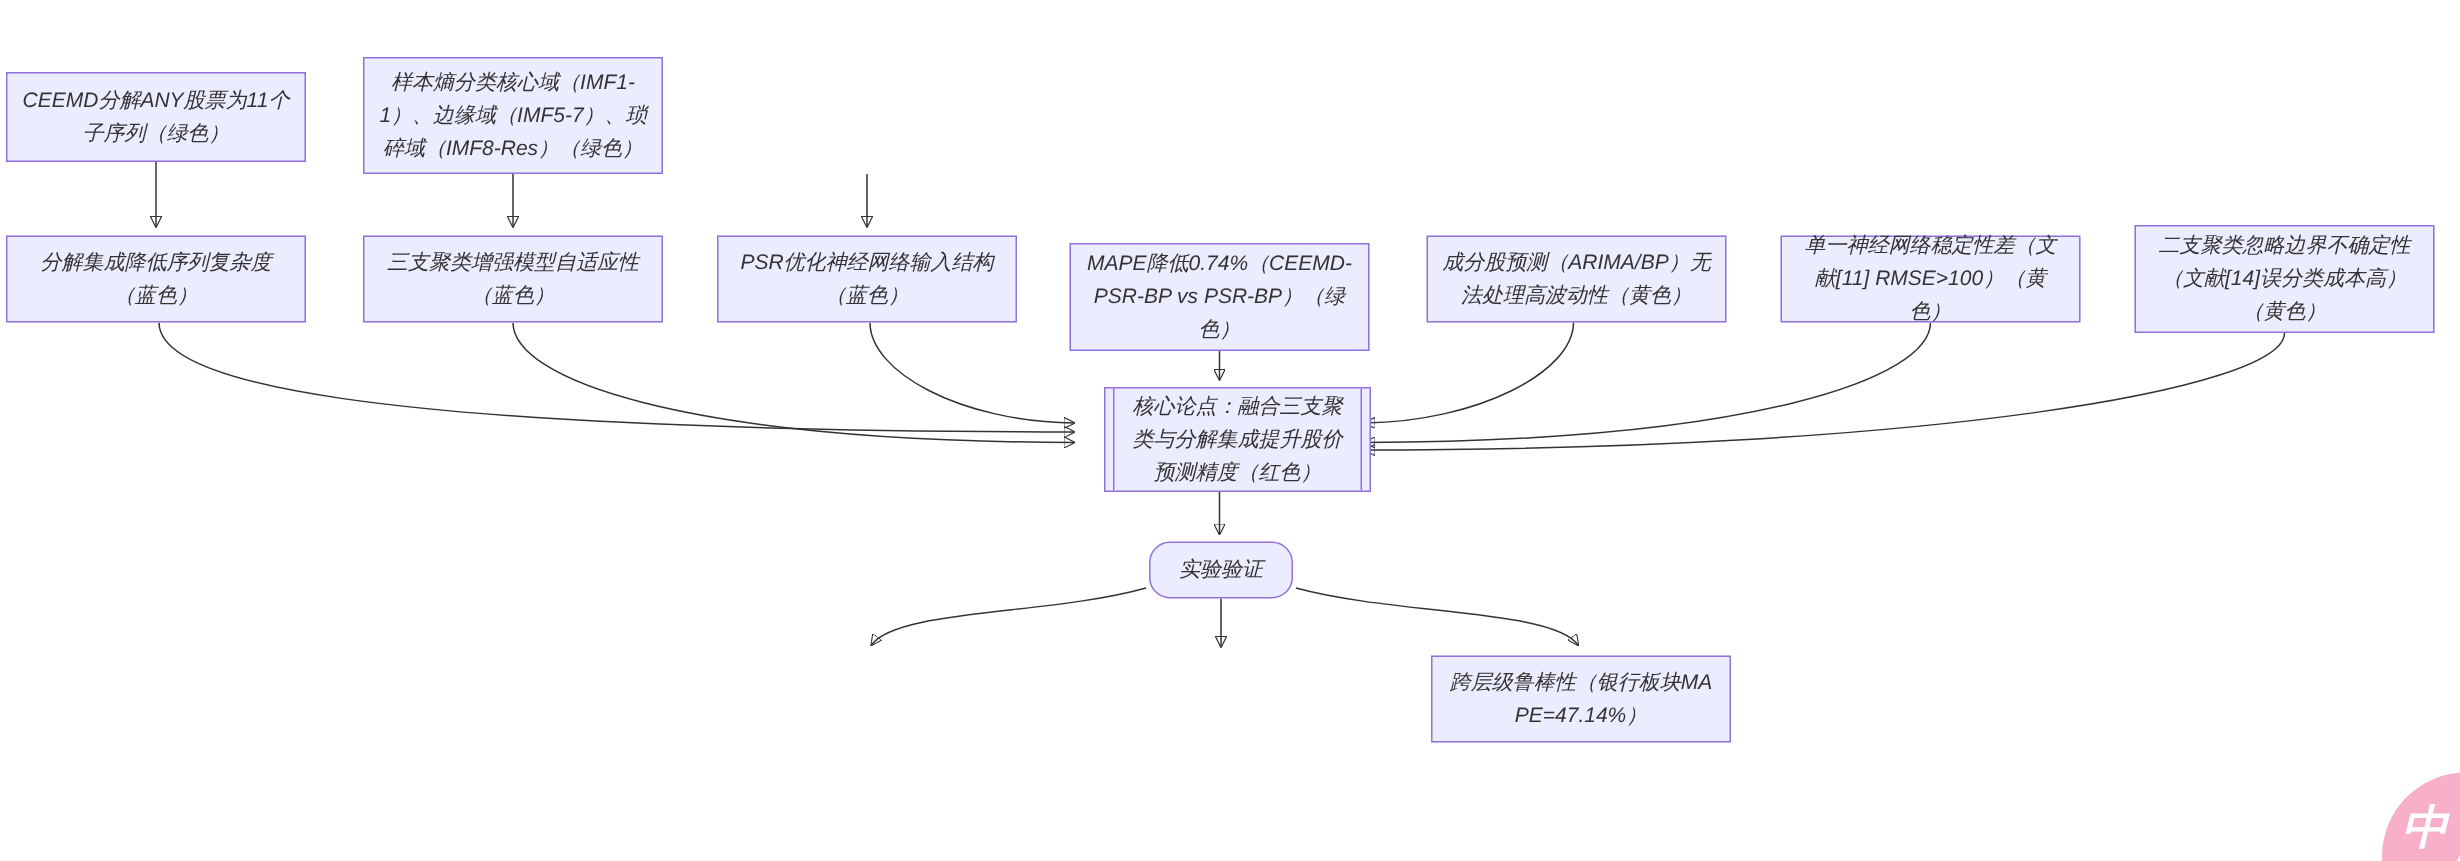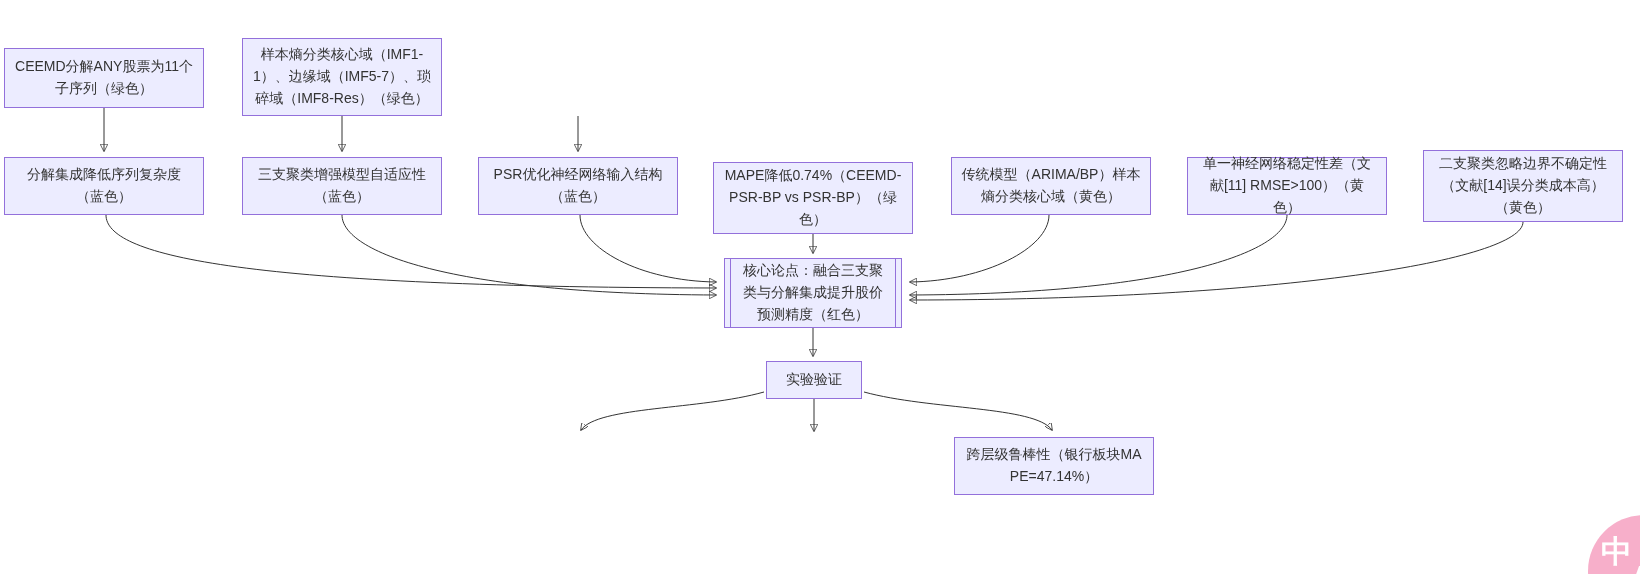--- a/index.html
+++ b/index.html
@@ -1,40 +1,40 @@
 <!DOCTYPE html>
 <html><head>
 <meta charset="utf-8">
 <style>
   html,body{margin:0;padding:0;}
   body{
     width:1640px;height:574px;overflow:hidden;position:relative;
     background:#ffffff;
     font-family:"Liberation Sans","DejaVu Sans",sans-serif;
   }
-  .canvas{position:absolute;left:0;top:0;width:1484px;height:574px;}
+  .canvas{position:absolute;left:0;top:0;width:1484px;height:574px;font-style:italic;}
   svg.edges{position:absolute;left:0;top:0;width:1640px;height:574px;}
   svg.edges path{fill:none;stroke:#333333;stroke-width:1px;}
   .node{
     position:absolute;box-sizing:border-box;
     background:#ECECFF;border:1px solid #9370DB;
     display:flex;align-items:center;justify-content:center;
     text-align:center;color:#333333;
     font-size:14px;line-height:1.55;padding:4px 9px;
     word-break:break-all;
   }
-  .node.subroutine{padding:4px 14px;}
+  .node.subroutine{padding:4px 14px;margin-left:12px;}
   .node.subroutine::before,
   .node.subroutine::after{
     content:"";position:absolute;top:0;bottom:0;width:0;
     border-left:1px solid #9370DB;
   }
   .node.subroutine::before{left:5px;}
   .node.subroutine::after{right:5px;}
-  .node.small{padding:12px 6px;}
+  .node.small{padding:12px 6px;border-radius:14px;}
   .badge{
     position:absolute;left:1588px;top:515px;width:112px;height:112px;
     border-radius:50%;background:#F7AFCA;color:#ffffff;cursor:pointer;
   }
   .badge .zh{
     position:absolute;left:13px;top:16px;
     font-size:31px;font-weight:bold;
   }
   .badge .a{
     position:absolute;left:42px;top:44px;
@@ -81,21 +81,21 @@
   <div class="node" style="left:4px;top:157px;width:200px;height:58px">
     <span>分解集成降低序列复杂度（蓝色）</span>
   </div>
   <div class="node" style="left:478px;top:157px;width:200px;height:58px">
     <span>PSR优化神经网络输入结构（蓝色）</span>
   </div>
   <div class="node" style="left:713px;top:162px;width:200px;height:72px">
     <span>MAPE降低0.74%（CEEMD-PSR-BP vs PSR-BP）（绿色）</span>
   </div>
   <div class="node" style="left:951px;top:157px;width:200px;height:58px">
-    <span>传统模型（ARIMA/BP）样本熵分类核心域（黄色）</span>
+    <span>成分股预测（ARIMA/BP）无法处理高波动性（黄色）</span>
   </div>
   <div class="node" style="left:1187px;top:157px;width:200px;height:58px">
     <span>单一神经网络稳定性差（文献[11] RMSE&gt;100）（黄色）</span>
   </div>
   <div class="node" style="left:1423px;top:150px;width:200px;height:72px">
     <span>二支聚类忽略边界不确定性（文献[14]误分类成本高）（黄色）</span>
   </div>
 
   <div class="node subroutine" style="left:724px;top:258px;width:178px;height:70px">
     <span>核心论点：融合三支聚类与分解集成提升股价预测精度（红色）</span>

